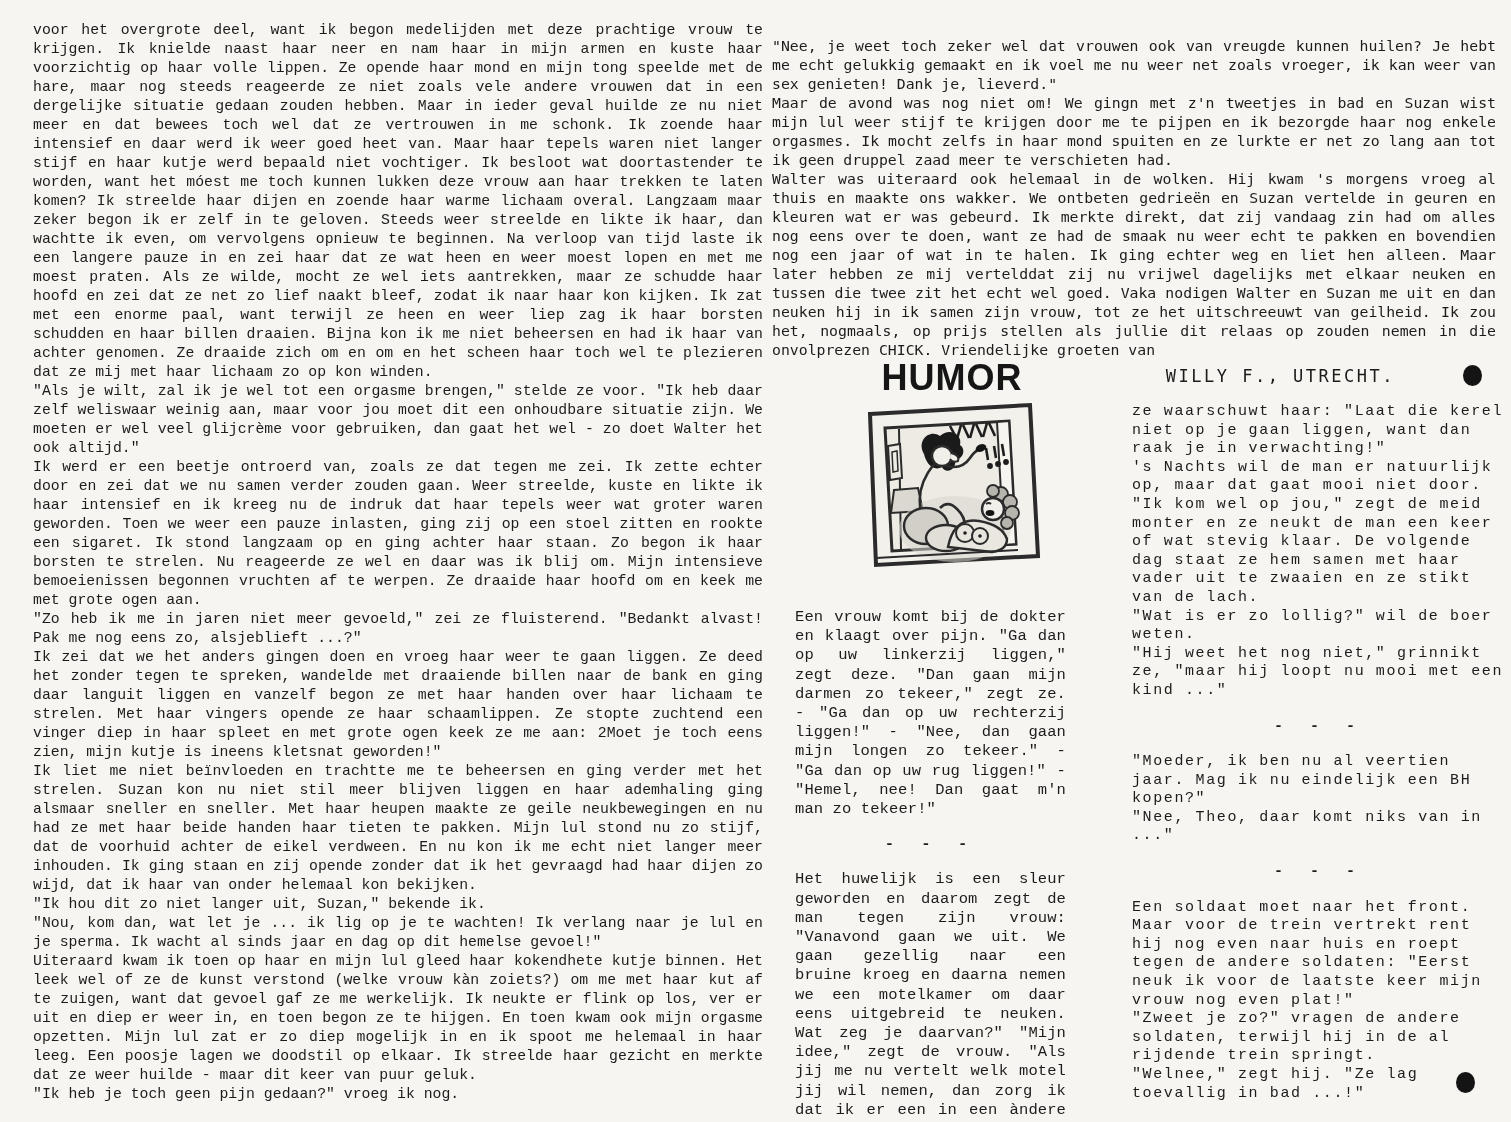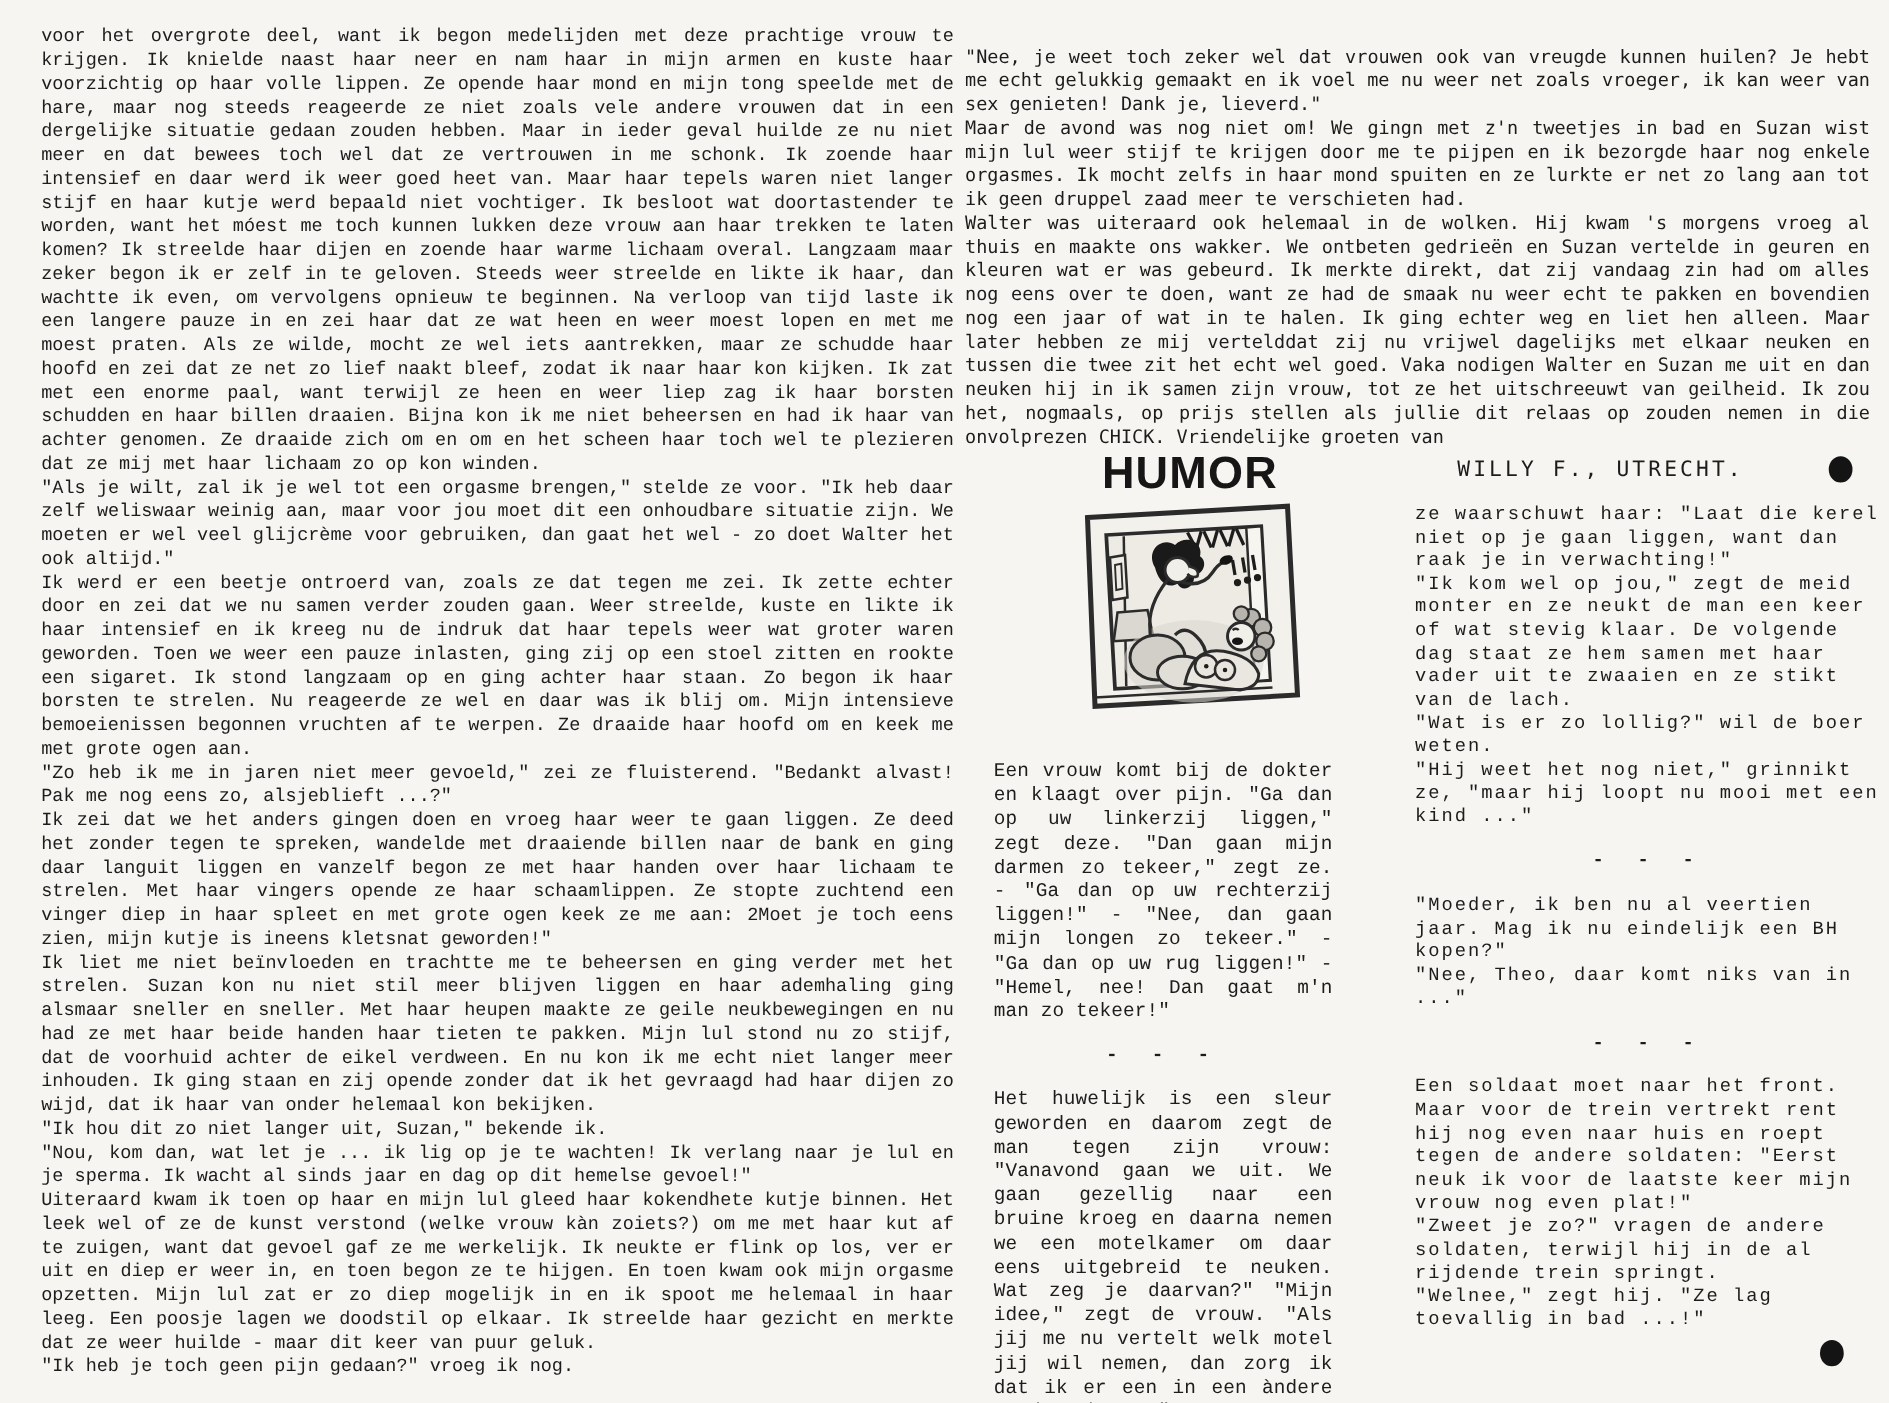--- a/index.html
+++ b/index.html
@@ -164,20 +164,21 @@
   <section class="jokes-mid">
     <p>Een vrouw komt bij de dokter en klaagt over pijn. "Ga dan op uw linkerzij liggen," zegt deze. "Dan gaan mijn darmen zo tekeer," zegt ze. - "Ga dan op uw rechterzij liggen!" - "Nee, dan gaan mijn longen zo tekeer." - "Ga dan op uw rug liggen!" - "Hemel, nee! Dan gaat m'n man zo tekeer!"</p>
     <div class="sep">- - -</div>
     <p>Het huwelijk is een sleur geworden en daarom zegt de man tegen zijn vrouw: "Vanavond gaan we uit. We gaan gezellig naar een bruine kroeg en daarna nemen we een motelkamer om daar eens uitgebreid te neuken. Wat zeg je daarvan?" "Mijn idee," zegt de vrouw. "Als jij me nu vertelt welk motel jij wil nemen, dan zorg ik dat ik er een in een àndere stad zoek ...!"</p>
     <div class="sep">- - -</div>
     <p>Een man vraagt onderdak bij een boer. Er is alleen nog plaats naast de dochter van de boer, maar de-</p>
   </section>
 
   <section class="jokes-right">
     <p>ze waarschuwt haar: "Laat die kerel niet op je gaan liggen, want dan raak je in verwachting!"</p>
+    <p>'s Nachts wil de man er natuurlijk op, maar dat gaat mooi niet door.</p>
     <p>"Ik kom wel op jou," zegt de meid monter en ze neukt de man een keer of wat stevig klaar. De volgende dag staat ze hem samen met haar vader uit te zwaaien en ze stikt van de lach.</p>
     <p>"Wat is er zo lollig?" wil de boer weten.</p>
     <p>"Hij weet het nog niet," grinnikt ze, "maar hij loopt nu mooi met een kind ..."</p>
     <div class="sep">- - -</div>
     <p>"Moeder, ik ben nu al veertien jaar. Mag ik nu eindelijk een BH kopen?"</p>
     <p>"Nee, Theo, daar komt niks van in ..."</p>
     <div class="sep">- - -</div>
     <p>Een soldaat moet naar het front. Maar voor de trein vertrekt rent hij nog even naar huis en roept tegen de andere soldaten: "Eerst neuk ik voor de laatste keer mijn vrouw nog even plat!"</p>
     <p>"Zweet je zo?" vragen de andere soldaten, terwijl hij in de al rijdende trein springt.</p>
     <p>"Welnee," zegt hij. "Ze lag toevallig in bad ...!"</p>

